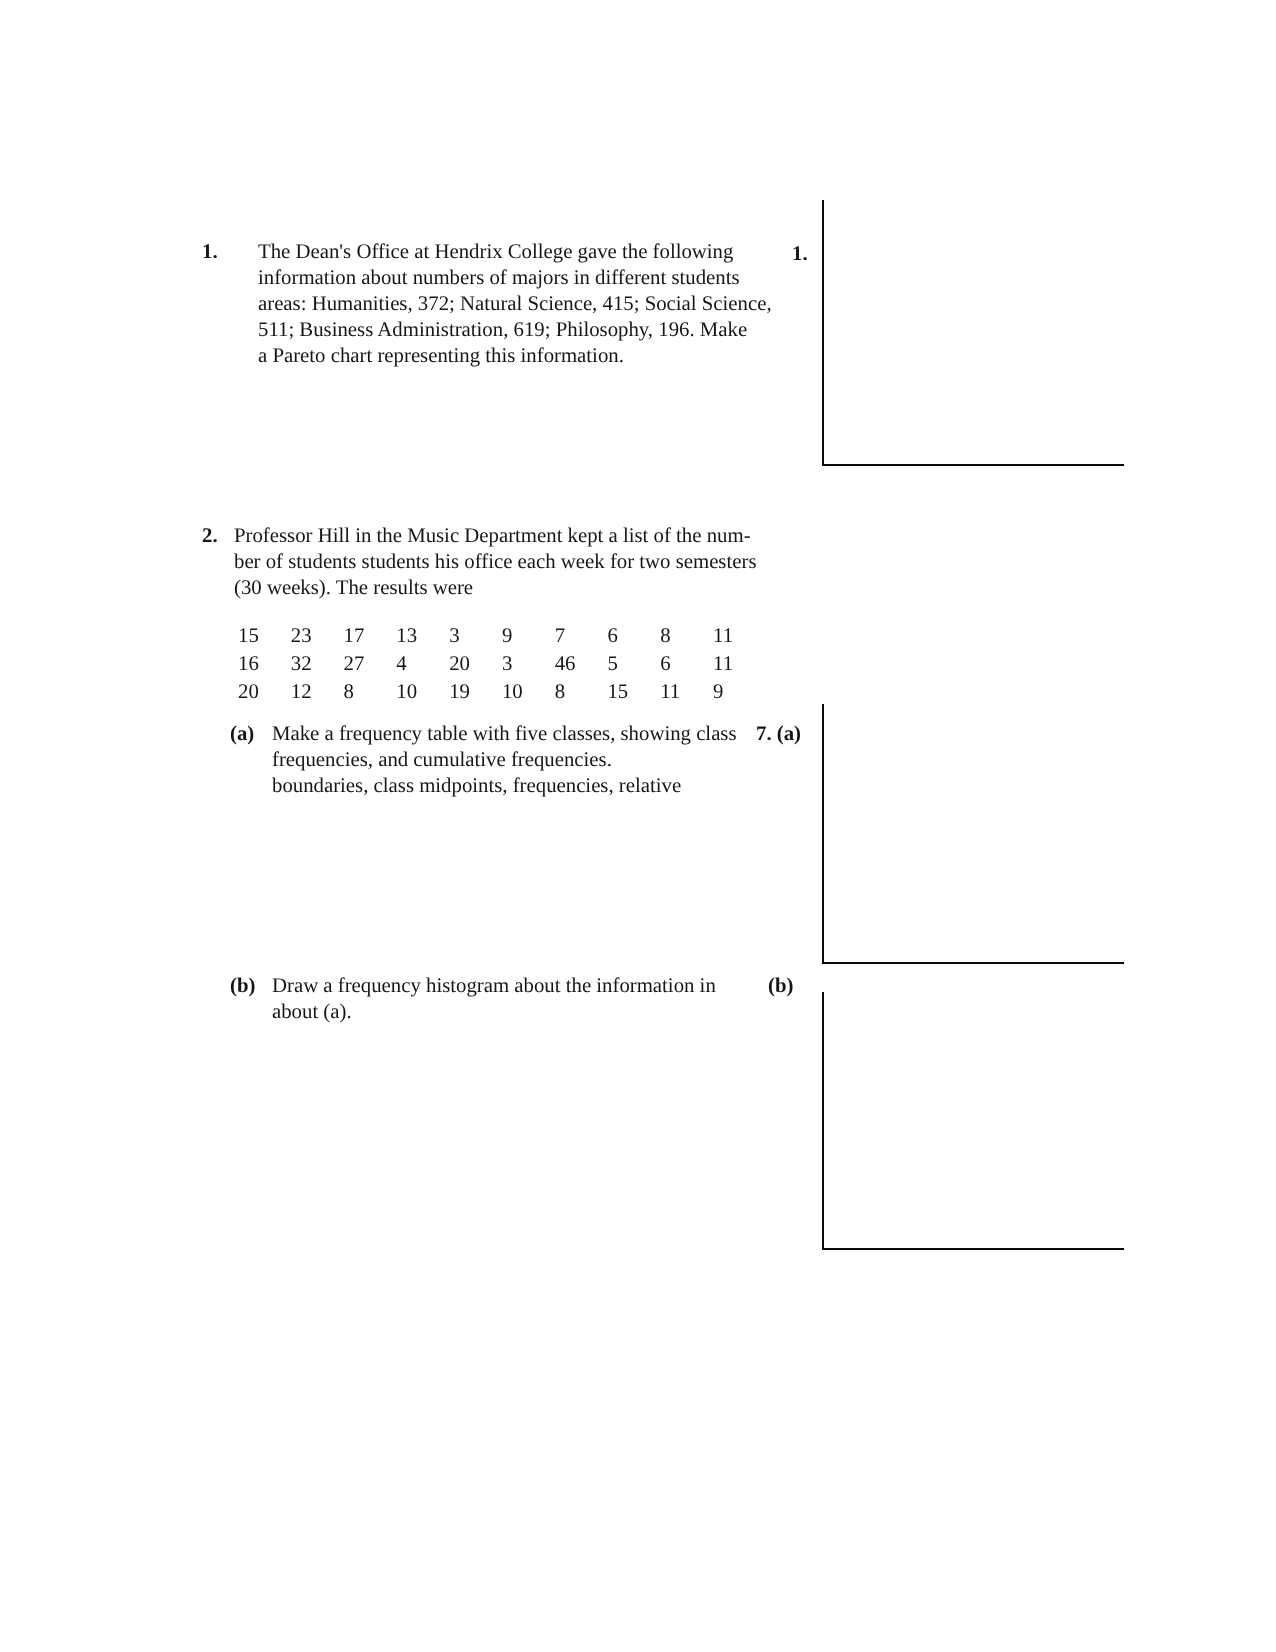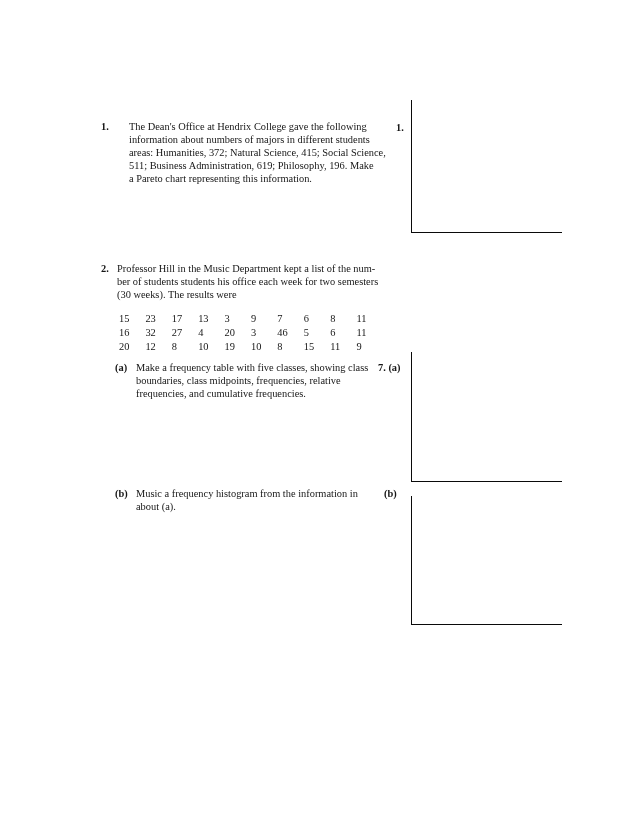--- a/index.html
+++ b/index.html
@@ -114,32 +114,32 @@
         <div class="numcell">15</div>
         <div class="numcell">11</div>
         <div class="numcell">9</div>
       </div>
   </div>
 
   <div class="label bold" style="left:115px; top:361px;">(a)</div>
 
   <div class="textblock" style="left:136px; top:361px;">
       <div class="text-line">Make a frequency table with five classes, showing class</div>
+      <div class="text-line">frequencies, and cumulative frequencies.</div>
       <div class="text-line">boundaries, class midpoints, frequencies, relative</div>
-      <div class="text-line">frequencies, and cumulative frequencies.</div>
     </div>
 
   <div class="label bold" style="left:378px; top:361px;">7. (a)</div>
 
   <div class="axes" style="left: 411px; top: 352px; width: 150px; height: 129px; border-left-color: rgb(10, 10, 10); border-bottom-color: rgb(10, 10, 10);"></div>
 
   <div class="label bold" style="left:115px; top:487px;">(b)</div>
 
   <div class="textblock" style="left:136px; top:487px;">
-      <div class="text-line">Music a frequency histogram from the information in</div>
+      <div class="text-line">Draw a frequency histogram about the information in</div>
       <div class="text-line">about (a).</div>
     </div>
 
   <div class="label bold" style="left:384px; top:487px;">(b)</div>
 
   <div class="axes" style="left: 411px; top: 496px; width: 150px; height: 128px; border-left-color: rgb(10, 10, 10); border-bottom-color: rgb(10, 10, 10);"></div>
 
 </div>
 
 </body></html>

